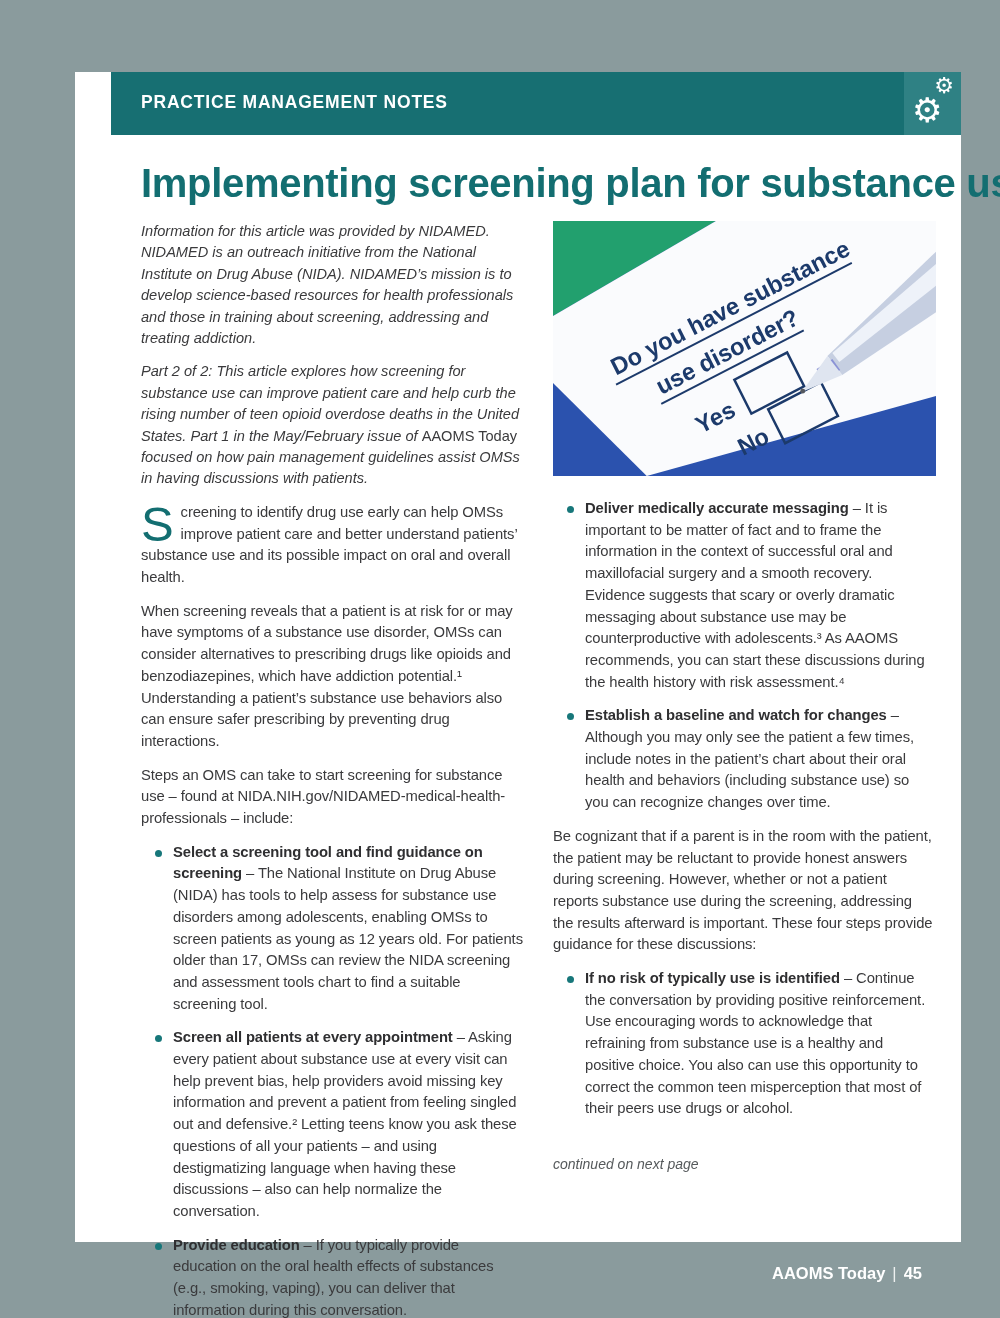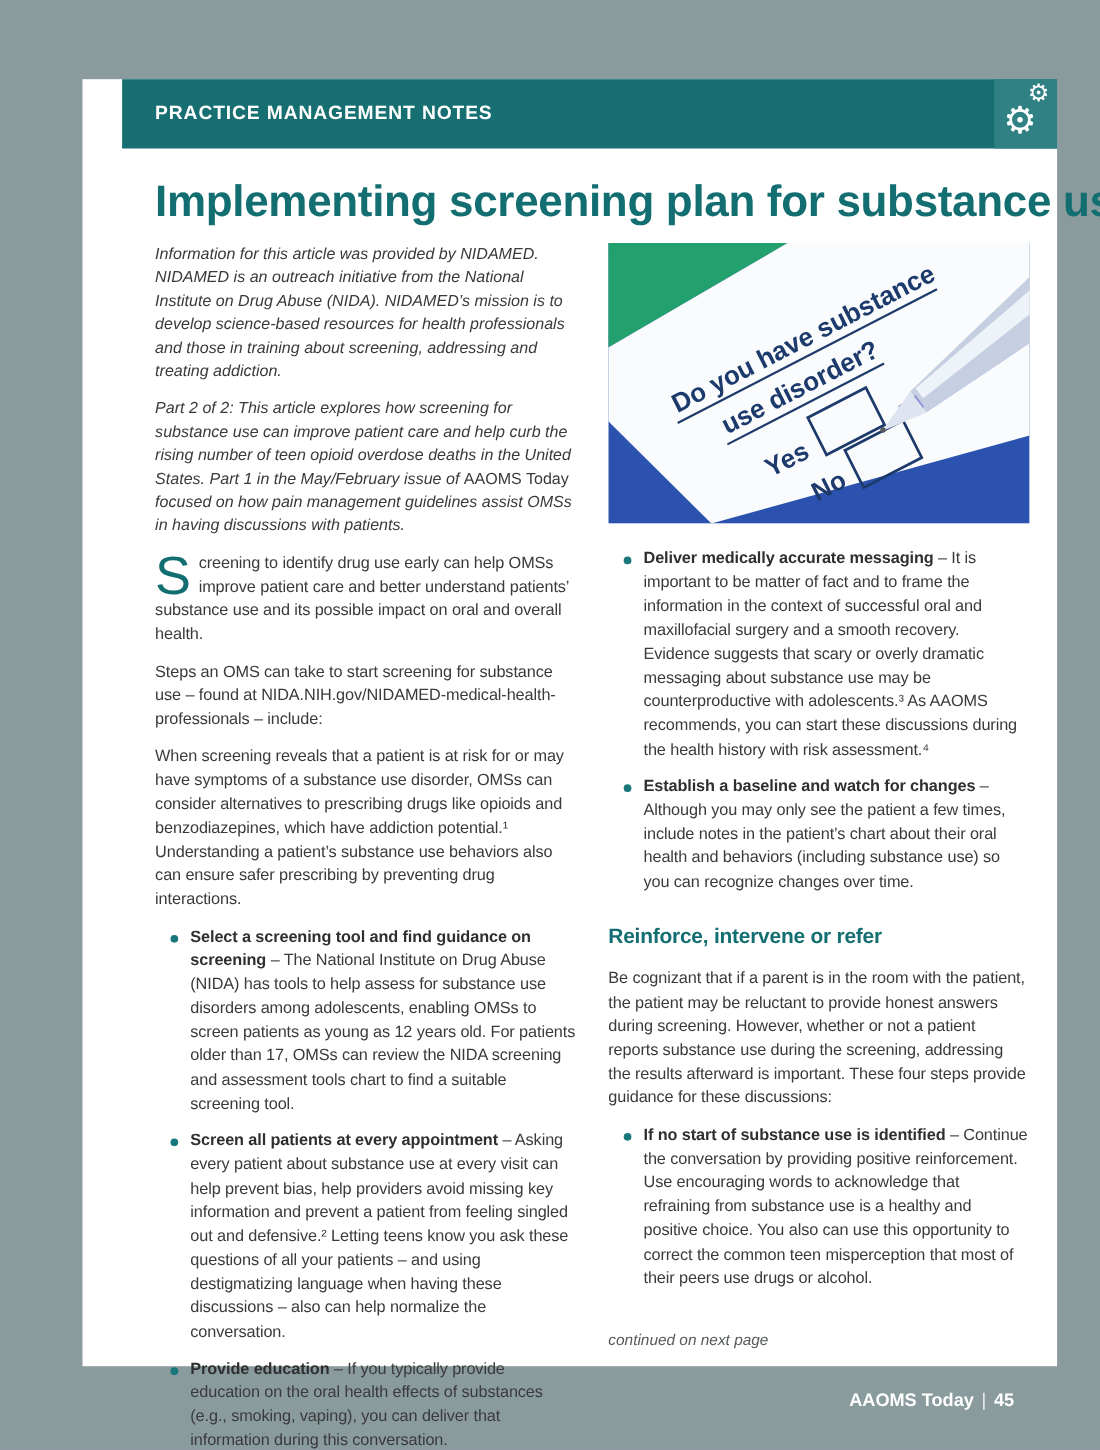--- a/index.html
+++ b/index.html
@@ -58,22 +58,22 @@
     <main class="content">
       <h1 class="title">Implementing screening plan for substance use</h1>
 
       <div class="columns">
 
         <div class="col col-left">
           <p class="intro"><span>Information for this article was provided by NIDAMED. NIDAMED is an outreach initiative from the National Institute on Drug Abuse (NIDA). NIDAMED’s mission is to develop science-based resources for health professionals and those in training about screening, addressing and treating addiction.</span></p>
           <p class="intro"><span>Part 2 of 2: This article explores how screening for substance use can improve patient care and help curb the rising number of teen opioid overdose deaths in the United States. Part 1 in the May/February issue of </span><span class="roman">AAOMS Today</span><span> focused on how pain management guidelines assist OMSs in having discussions with patients.</span></p>
 
           <p class="body-p"><span class="dropcap">S</span><span>creening to identify drug use early can help OMSs improve patient care and better understand patients’ substance use and its possible impact on oral and overall health.</span></p>
+          <p class="body-p">When screening reveals that a patient is at risk for or may have symptoms of a substance use disorder, OMSs can consider alternatives to prescribing drugs like opioids and benzodiazepines, which have addiction potential.¹ Understanding a patient’s substance use behaviors also can ensure safer prescribing by preventing drug interactions.</p>
           <p class="body-p">Steps an OMS can take to start screening for substance use – found at NIDA.NIH.gov/NIDAMED-medical-health-professionals – include:</p>
-          <p class="body-p">When screening reveals that a patient is at risk for or may have symptoms of a substance use disorder, OMSs can consider alternatives to prescribing drugs like opioids and benzodiazepines, which have addiction potential.¹ Understanding a patient’s substance use behaviors also can ensure safer prescribing by preventing drug interactions.</p>
 
           <ul class="bullets">
             <li><span class="b">Select a screening tool and find guidance on screening</span><span> – The National Institute on Drug Abuse (NIDA) has tools to help assess for substance use disorders among adolescents, enabling OMSs to screen patients as young as 12 years old. For patients older than 17, OMSs can review the NIDA screening and assessment tools chart to find a suitable screening tool.</span></li>
             <li><span class="b">Screen all patients at every appointment</span><span> – Asking every patient about substance use at every visit can help prevent bias, help providers avoid missing key information and prevent a patient from feeling singled out and defensive.² Letting teens know you ask these questions of all your patients – and using destigmatizing language when having these discussions – also can help normalize the conversation.</span></li>
             <li><span class="b">Provide education</span><span> – If you typically provide education on the oral health effects of substances (e.g., smoking, vaping), you can deliver that information during this conversation.</span></li>
           </ul>
         </div>
 
         <div class="col col-right">
 
@@ -98,26 +98,25 @@
               <polygon points="278,135 293,154 252,171" fill="#dfe5f0"></polygon>
               <circle cx="253" cy="170" r="2.5" fill="#54585f"></circle>
             </g>
           </svg>
 
           <ul class="bullets">
             <li><span class="b">Deliver medically accurate messaging</span><span> – It is important to be matter of fact and to frame the information in the context of successful oral and maxillofacial surgery and a smooth recovery. Evidence suggests that scary or overly dramatic messaging about substance use may be counterproductive with adolescents.³ As AAOMS recommends, you can start these discussions during the health history with risk assessment.⁴</span></li>
             <li><span class="b">Establish a baseline and watch for changes</span><span> – Although you may only see the patient a few times, include notes in the patient’s chart about their oral health and behaviors (including substance use) so you can recognize changes over time.</span></li>
           </ul>
 
-          <h2 class="subhead">Reinforce, intervene or refer</h2>
 
           <p class="body-p">Be cognizant that if a parent is in the room with the patient, the patient may be reluctant to provide honest answers during screening. However, whether or not a patient reports substance use during the screening, addressing the results afterward is important. These four steps provide guidance for these discussions:</p>
 
           <ul class="bullets">
-            <li><span class="b">If no start of substance use is identified</span><span> – Continue the conversation by providing positive reinforcement. Use encouraging words to acknowledge that refraining from substance use is a healthy and positive choice. You also can use this opportunity to correct the common teen misperception that most of their peers use drugs or alcohol.</span></li>
+            <li><span class="b">If no risk of typically use is identified</span><span> – Continue the conversation by providing positive reinforcement. Use encouraging words to acknowledge that refraining from substance use is a healthy and positive choice. You also can use this opportunity to correct the common teen misperception that most of their peers use drugs or alcohol.</span></li>
           </ul>
 
           <p class="continued">continued on next page</p>
         </div>
 
       </div>
     </main>
   </div>
 
   <div class="footer">

